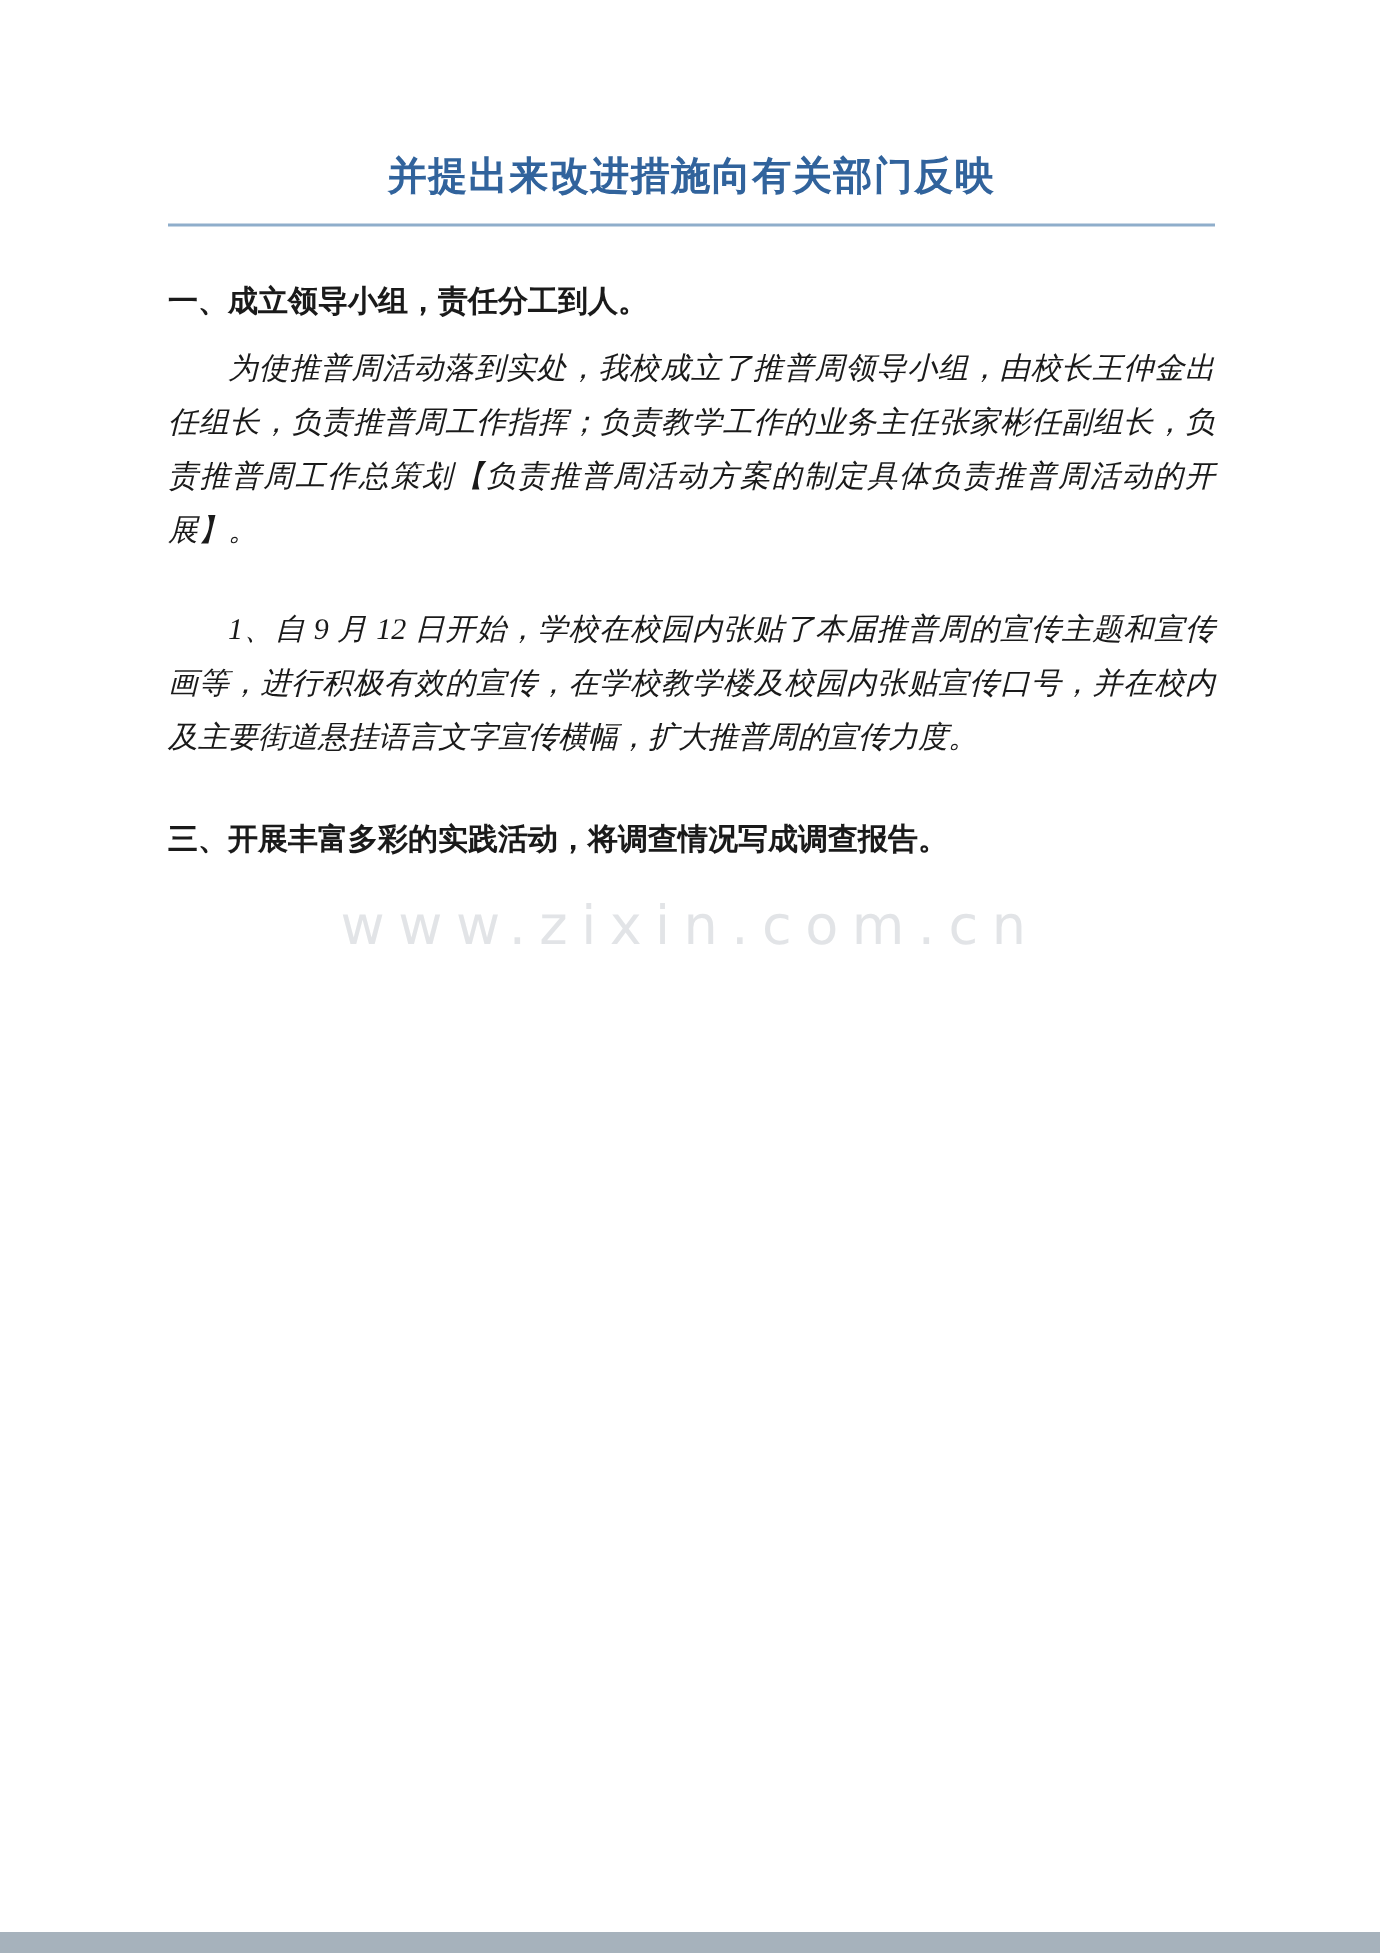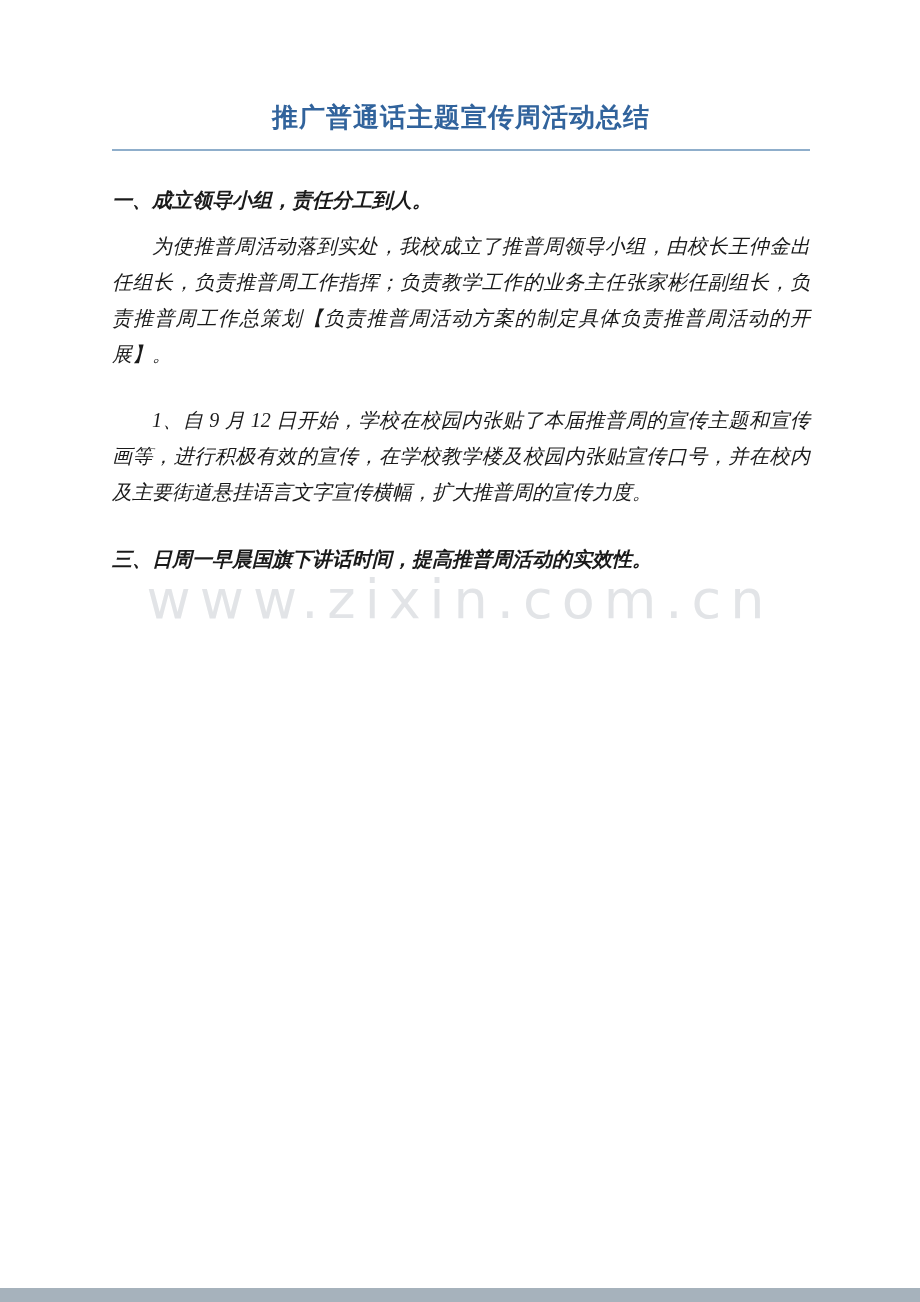--- a/index.html
+++ b/index.html
@@ -30,38 +30,37 @@
     margin-top: 14px;
     height: 0;
     border-bottom: 2px solid var(--title_rule, #8FAECB);
   }
   .heading {
     font-family: "Liberation Sans", "DejaVu Sans", sans-serif;
     font-size: 20px;
     font-weight: bold;
     margin: 36px 0 14px 0;
     color: var(--body_text, #1a1a1a);
-    font-style: italic;
   }
   .para {
     font-size: 20px;
     line-height: 36px;
     margin: 14px 0 30px 0;
     text-indent: 2em;
     text-align: justify;
     font-style: italic;
   }
   .watermark {
     position: absolute;
-    top: 568px;
+    top: 597px;
     left: 50%;
     transform: translateX(-50%);
     z-index: 0;
     font-family: "DejaVu Sans", sans-serif;
-    font-size: 54px;
+    font-size: 36px;
     letter-spacing: 9px;
     white-space: nowrap;
     color: var(--watermark, #d9dcdf);
     opacity: 0.75;
     user-select: none;
   }
   .footer-bar {
     position: absolute;
     left: 0;
     right: 0;
@@ -73,34 +72,34 @@
 </style>
 </head>
 <body>
 
 <div class="page">
 
   <div class="watermark">www.zixin.com.cn</div>
 
   <div class="content">
 
-    <h1 class="title">推广普通话主题宣传周活动总结</h1>
+    <h1 class="title">并提出来改进措施向有关部门反映</h1>
 
     <div class="title-rule"></div>
 
     <h2 class="heading">一、成立领导小组，责任分工到人。</h2>
 
     <p class="para">为使推普周活动落到实处，我校成立了推普周领导小组，由校长王仲金出任组长，负责推普周工作指挥；负责教学工作的业务主任张家彬任副组长，负责推普周工作总策划【负责推普周活动方案的制定具体负责推普周活动的开展】。</p>
 
 
     <p class="para">1、自 9 月 12 日开始，学校在校园内张贴了本届推普周的宣传主题和宣传画等，进行积极有效的宣传，在学校教学楼及校园内张贴宣传口号，并在校内及主要街道悬挂语言文字宣传横幅，扩大推普周的宣传力度。</p>
 
 
 
 
-    <h2 class="heading">三、日周一早晨国旗下讲话时间，提高推普周活动的实效性。</h2>
+    <h2 class="heading">三、开展丰富多彩的实践活动，将调查情况写成调查报告。</h2>
 
 
   </div>
 
   <div class="footer-bar"></div>
 
 </div>
 
 </body></html>

